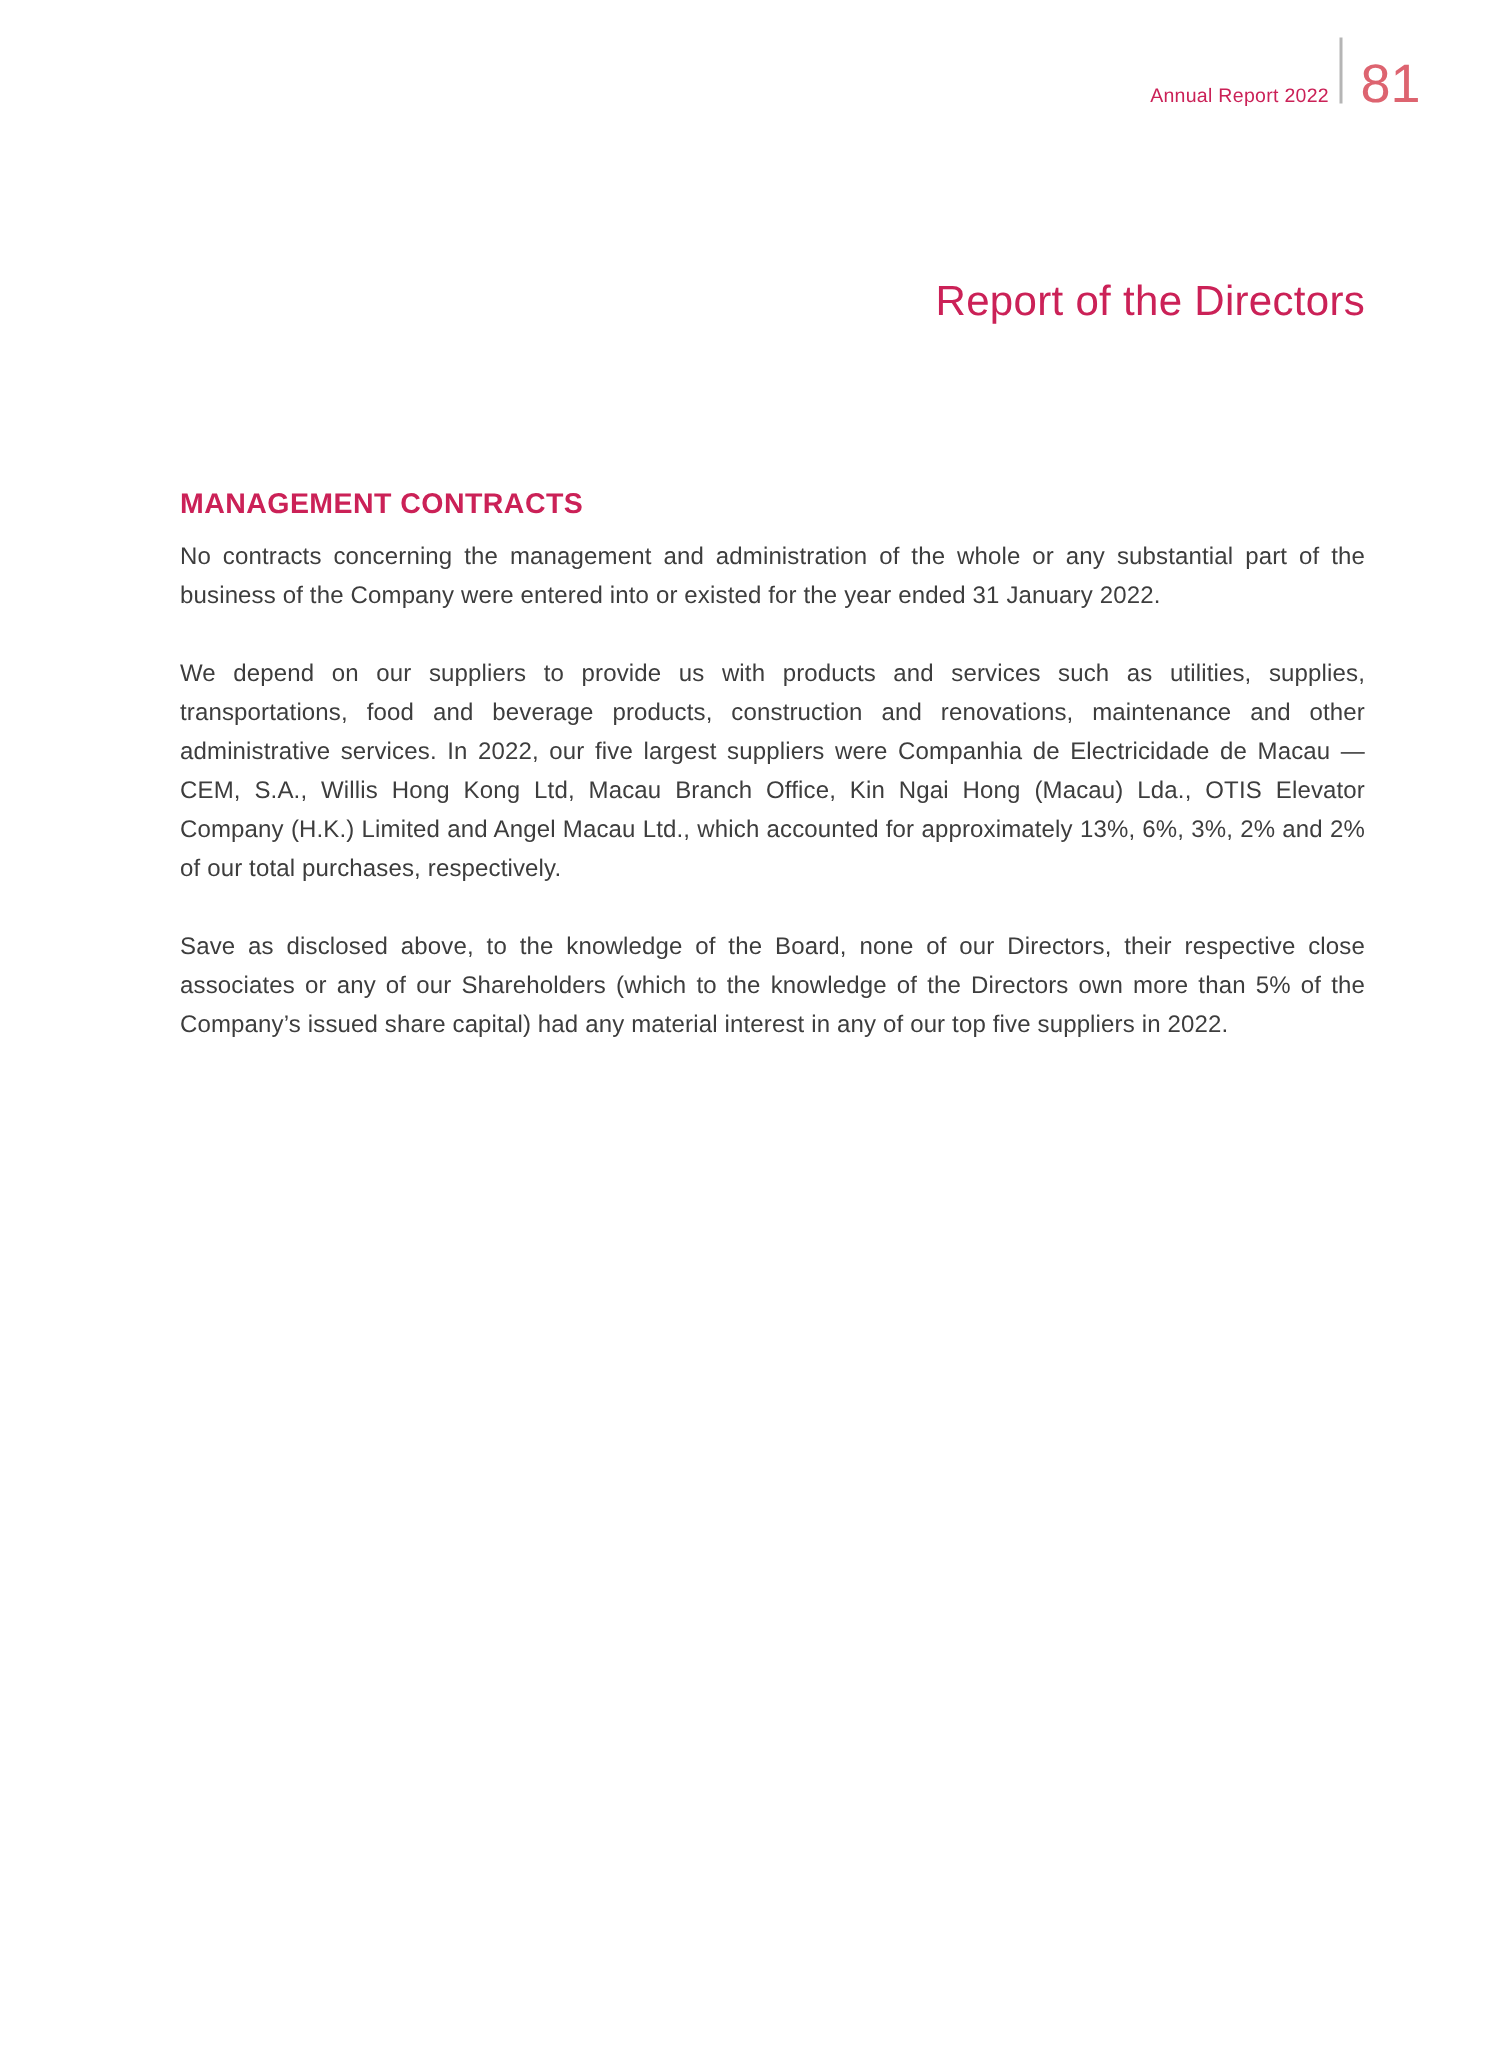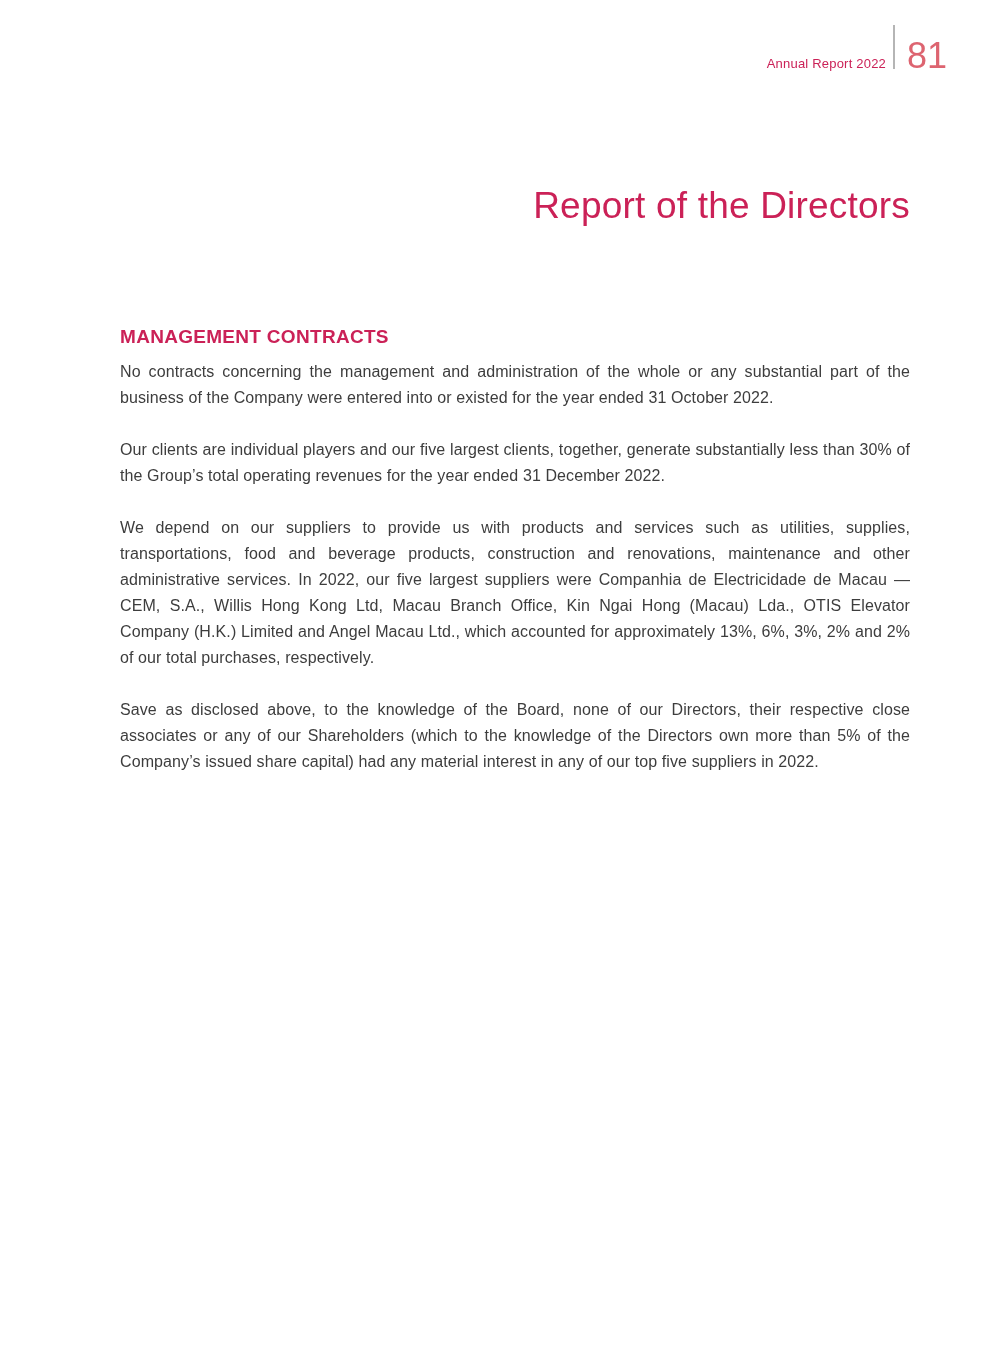--- a/index.html
+++ b/index.html
@@ -51,21 +51,21 @@
     font-weight: 400;
     color: var(--page-number);
     text-align: center;
   }
   
   .page-title {
     position: absolute;
     top: 165px;
     right: 96px;
     margin: 0;
-    font-size: 37px;
+    font-size: 28px;
     font-weight: 400;
     letter-spacing: 0.2px;
     color: var(--accent);
     white-space: nowrap;
   }
   
   .content {
     position: absolute;
     left: 120px;
     top: 305px;
@@ -101,24 +101,23 @@
     <span class="header-divider"></span>
     <span class="page-number">81</span>
   </header>
 
   <h1 class="page-title">Report of the Directors</h1>
 
   <main class="content">
 
     <section>
       <h2 class="section-heading">MANAGEMENT CONTRACTS</h2>
-      <p class="body-paragraph">No contracts concerning the management and administration of the whole or any substantial part of the business of the Company were entered into or existed for the year ended 31 October 2022.</p>
+      <p class="body-paragraph">No contracts concerning the management and administration of the whole or any substantial part of the business of the Company were entered into or existed for the year ended 31 January 2022.</p>
     </section>
 
     <section>
-      <p class="body-paragraph">Our clients are individual players and our five largest clients, together, generate substantially less than 30% of the Group’s total operating revenues for the year ended 31 December 2022.</p>
       <p class="body-paragraph">We depend on our suppliers to provide us with products and services such as utilities, supplies, transportations, food and beverage products, construction and renovations, maintenance and other administrative services. In 2022, our five largest suppliers were Companhia de Electricidade de Macau — CEM, S.A., Willis Hong Kong Ltd, Macau Branch Office, Kin Ngai Hong (Macau) Lda., OTIS Elevator Company (H.K.) Limited and Angel Macau Ltd., which accounted for approximately 13%, 6%, 3%, 2% and 2% of our total purchases, respectively.</p>
       <p class="body-paragraph">Save as disclosed above, to the knowledge of the Board, none of our Directors, their respective close associates or any of our Shareholders (which to the knowledge of the Directors own more than 5% of the Company’s issued share capital) had any material interest in any of our top five suppliers in 2022.</p>
     </section>
 
   </main>
 
 </div>
 
 </body></html>

